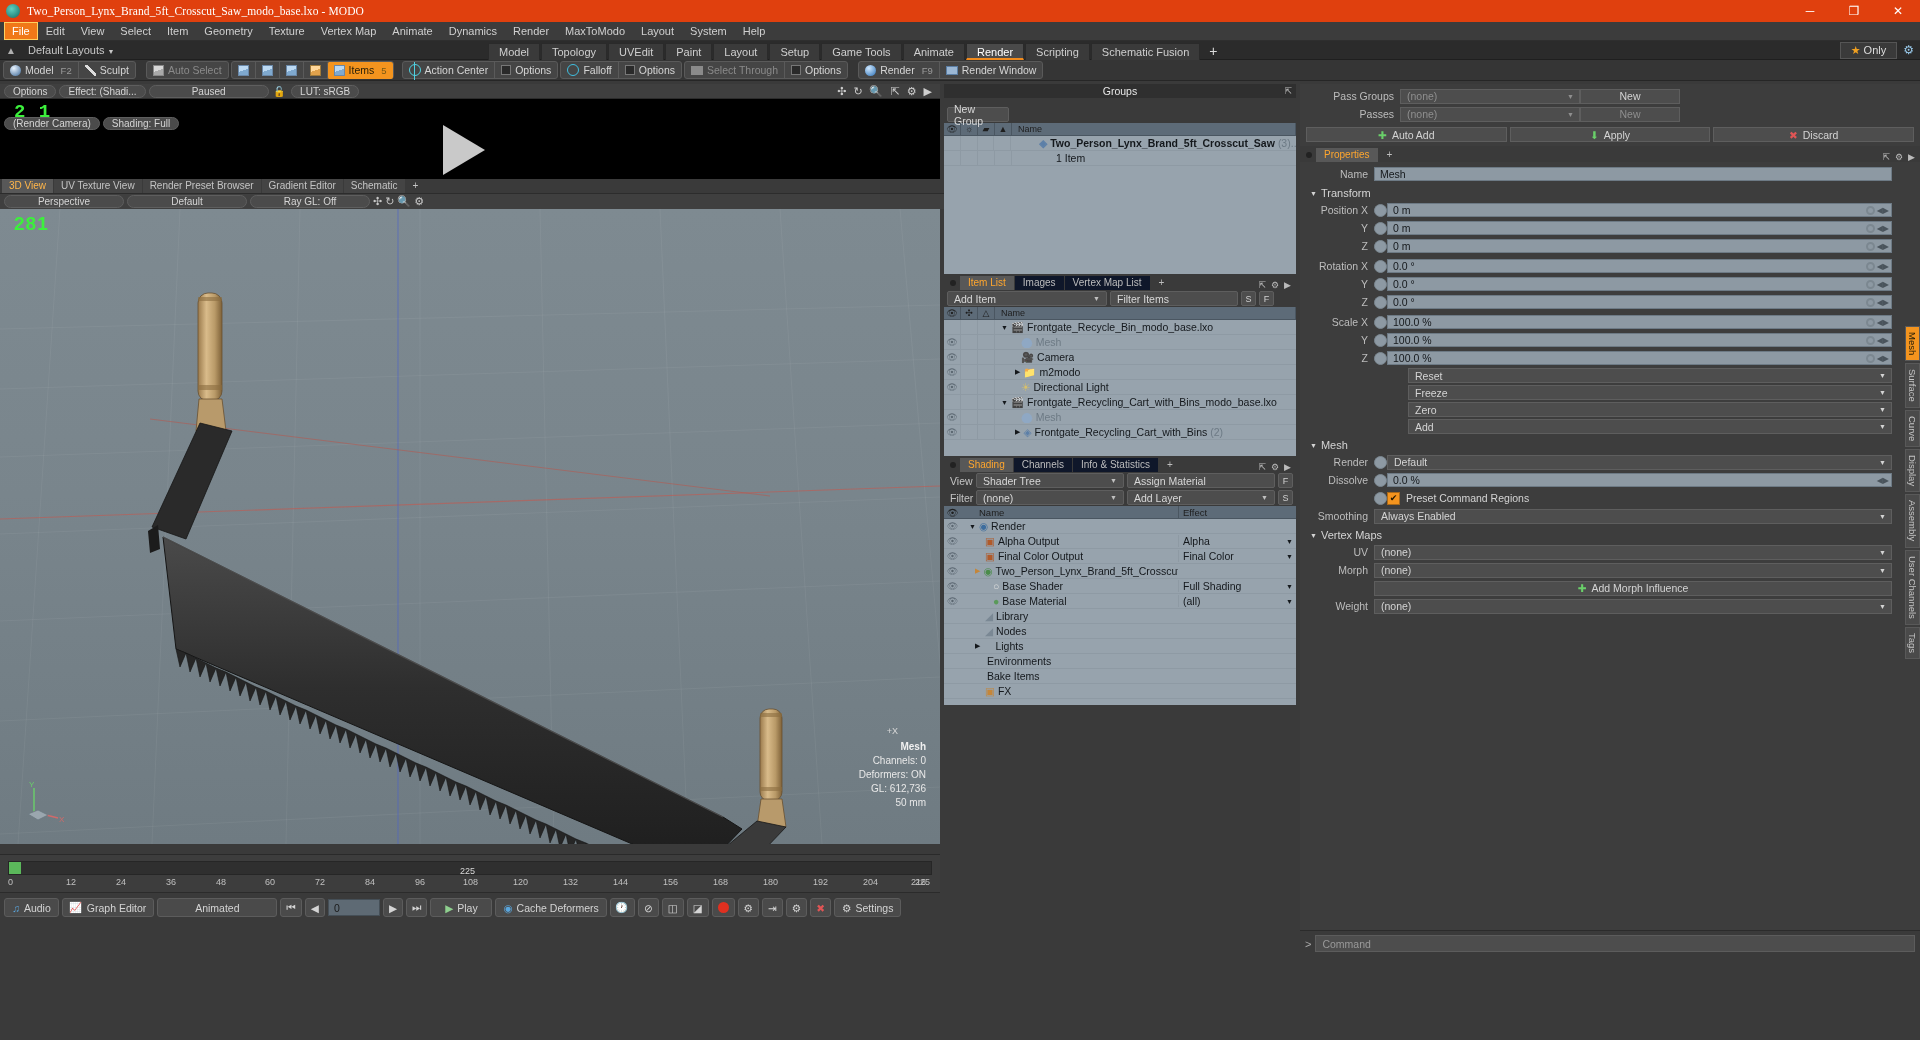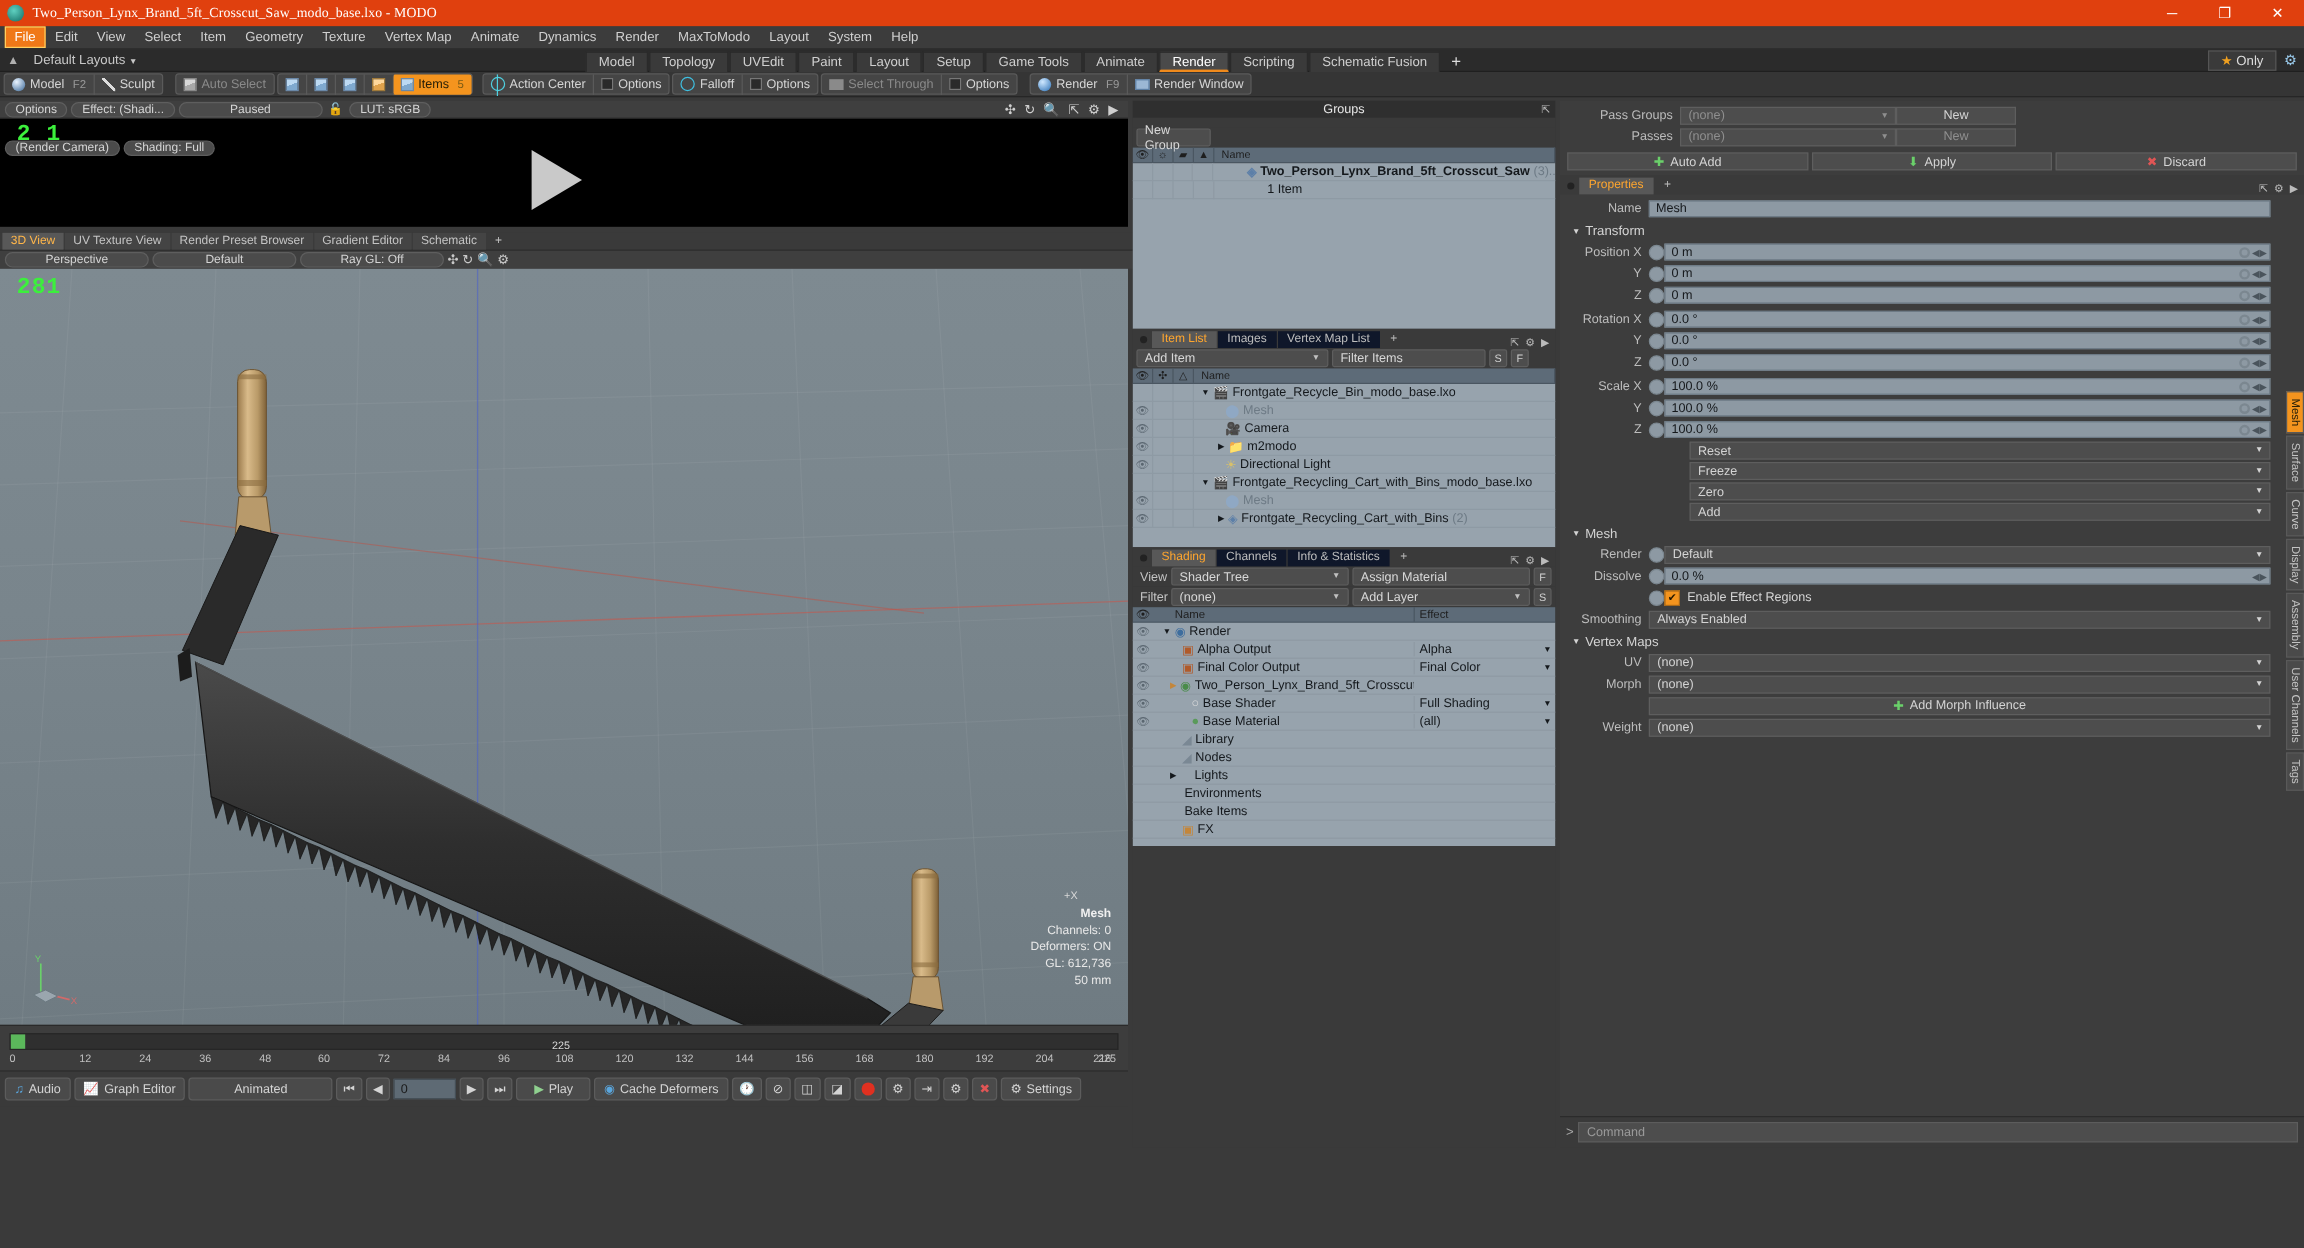--- a/index.html
+++ b/index.html
@@ -130,38 +130,38 @@
     position: absolute; left: 443px; top: 26px; width: 0; height: 0;
     border-left: 42px solid #c9c9c9; border-top: 25px solid transparent;
     border-bottom: 25px solid transparent;
   }
   .greendigits {
     position:absolute; left:14px; top:2px; color:#3cf03c; font-family:"Liberation Mono",monospace;
     font-size: 19px; font-weight: bold; letter-spacing: 1px;
   }
 
   
-  .vp3d { position: absolute; top: 110px; left: 0; width: 1055px; height: 665px; }
+  .vp3d { position: absolute; top: 95px; left: 0; width: 1055px; height: 665px; }
   .vptabs {
     height: 15px; background: #3a3a3a; display: flex; align-items: flex-end; padding-left: 2px;
     border-bottom: 1px solid #2c2c2c;
   }
   .vptabs .vt { padding: 1px 7px; font-size: 10px; color: #c4c4c4; background:#444; margin-right:1px; height:14px;}
   .vptabs .vt.active { background: #585858; color: #ffb64a; }
   .vptabs .vicons { margin-left:auto; display:flex; gap:6px; padding-right:6px; color:#cfcfcf; font-size:10px;}
 
   .vp3dhdr { height: 15px; background: #3f3f3f; display: flex; align-items: center; gap: 3px; padding: 0 4px;}
   .canvas3d {
     position: absolute; top: 30px; left: 0; width: 940px; height: 635px;
     background: linear-gradient(180deg,#7e8a91 0%, #79858c 45%, #6f7b82 100%);
     overflow: hidden;
   }
   .ovl { position:absolute; color:#e8e8e8; font-size:10px; text-align:right; }
   .greendigits2 {
-    position:absolute; left:14px; top:4px; color:#3cf03c; font-family:Liberation Mono, monospace;
+    position:absolute; left:14px; top:4px; color:#3cf03c; font-family:Liberation Sans, sans-serif;
     font-size: 19px; font-weight: bold; letter-spacing: 1px;
   }
   .minigizmo { position:absolute; left:20px; bottom:20px; width:46px;height:46px;}
 
   
   .timeline { position: absolute; top: 770px; left: 0; width: 940px; height: 38px; background: #3d3d3d;
     border-top: 1px solid #2a2a2a;}
   .tl-track { position:absolute; left:8px; right:8px; top:6px; height:14px; background:#2f2f2f; border:1px solid #262626;}
   .tl-green { position:absolute; left:0; top:0; width:12px; height:12px; background:#5bb85b;}
   .tl-ticks { position:absolute; left:8px; right:8px; top:22px; height:12px; }
@@ -1142,21 +1142,21 @@
           <div class="circbtn"></div>
           <div class="pfield" style="flex:1;margin-right:6px;">
             <span>0.0 %</span>
             <span class="arrows">◀▶</span>
           </div>
         </div>
         <div class="prow">
           <div class="plabel"></div>
           <div class="circbtn"></div>
           <div class="chkbox">✔</div>
-          <span style="padding-left:6px;font-size:10.5px;color:#d4d4d4;">Enable Effect Regions</span>
+          <span style="padding-left:6px;font-size:10.5px;color:#d4d4d4;">Preset Command Regions</span>
         </div>
         <div class="prow">
           <div class="plabel">Smoothing</div>
           <div class="ddown" style="flex:1;margin-right:6px;">
             <span>Always Enabled</span>
             <span class="ca">▼</span>
           </div>
         </div>
 
         <div class="seclabel">

